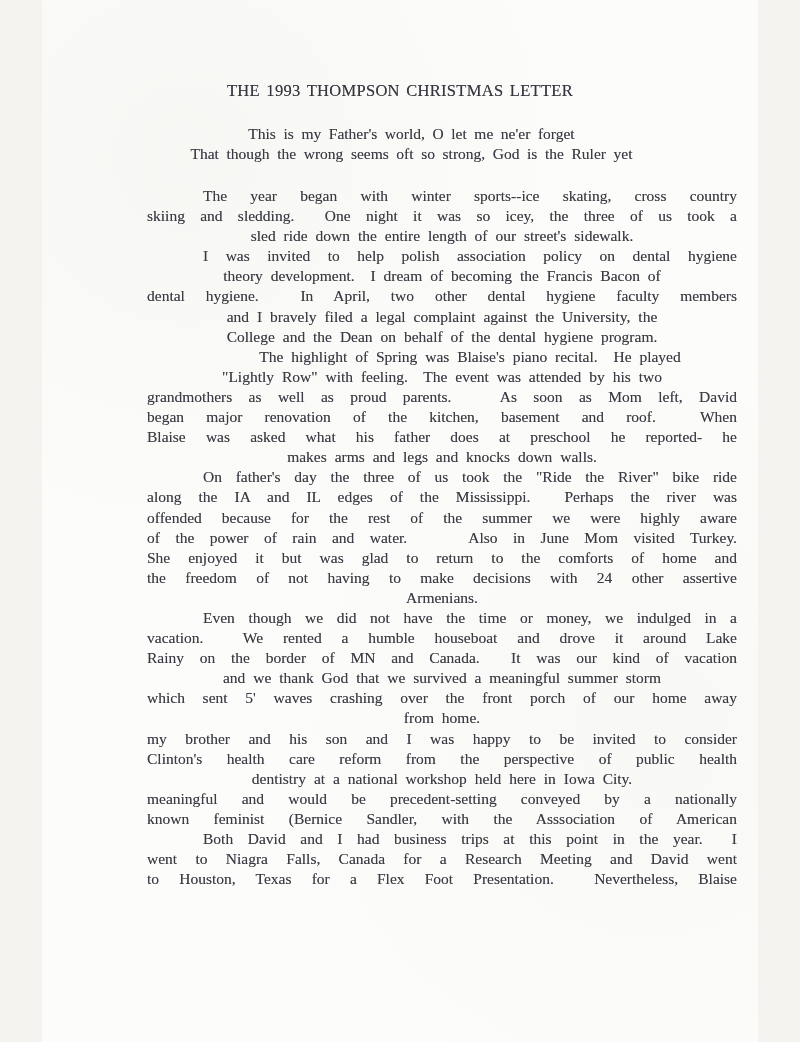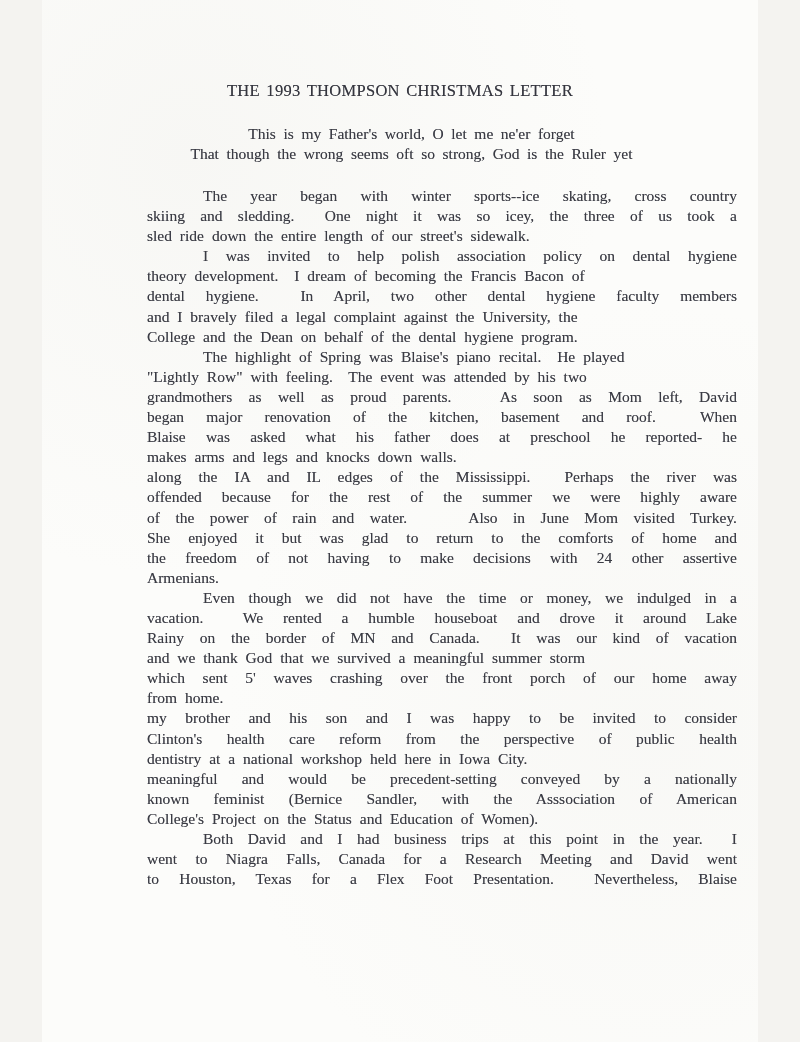--- a/index.html
+++ b/index.html
@@ -50,20 +50,21 @@
     top: 186px;
     width: 590px;
     font-size: 15.5px;
     line-height: 20.1px;
     text-shadow: 0 0 0.5px rgba(56,57,66,0.5);
   }
   .para { margin: 0; }
   .line {
     white-space: pre-wrap;
     min-height: 20.1px;
+    text-align: center;
   }
   .line.j {
     text-align: justify;
     text-align-last: justify;
   }
   .line:not(.j) {
     word-spacing: 0.26em;
   }
   .line.indent {
     text-indent: 56px;
@@ -106,20 +107,21 @@
       </div>
       <div class="para">
         <div class="line indent">The highlight of Spring was Blaise's piano recital.  He played</div>
         <div class="line">"Lightly Row" with feeling.  The event was attended by his two</div>
         <div class="line j">grandmothers as well as proud parents.   As soon as Mom left, David</div>
         <div class="line j">began major renovation of the kitchen, basement and roof.  When</div>
         <div class="line j">Blaise was asked what his father does at preschool he reported- he</div>
         <div class="line">makes arms and legs and knocks down walls.</div>
       </div>
       <div class="para">
+        <div class="line j indent">On father's day the three of us took the "Ride the River" bike ride</div>
         <div class="line j">along the IA and IL edges of the Mississippi.  Perhaps the river was</div>
         <div class="line j">offended because for the rest of the summer we were highly aware</div>
         <div class="line j">of the power of rain and water.    Also in June Mom visited Turkey.</div>
         <div class="line j">She enjoyed it but was glad to return to the comforts of home and</div>
         <div class="line j">the freedom of not having to make decisions with 24 other assertive</div>
         <div class="line">Armenians.</div>
       </div>
       <div class="para">
         <div class="line j indent">Even though we did not have the time or money, we indulged in a</div>
         <div class="line j">vacation.  We rented a humble houseboat and drove it around Lake</div>
@@ -129,21 +131,20 @@
         <div class="line">from home.</div>
       </div>
       <div class="para">
         <div class="line j">my brother and his son and I was happy to be invited to consider</div>
         <div class="line j">Clinton's health care reform from the perspective of public health</div>
         <div class="line">dentistry at a national workshop held here in Iowa City.</div>
       </div>
       <div class="para">
         <div class="line j">meaningful and would be precedent-setting conveyed by a nationally</div>
         <div class="line j">known feminist (Bernice Sandler, with the Asssociation of American</div>
-        <div class="line">College's Project on the Status and Education of Women).</div>
       </div>
       <div class="para">
         <div class="line j indent">Both David and I had business trips at this point in the year.  I</div>
         <div class="line j">went to Niagra Falls, Canada for a Research Meeting and David went</div>
         <div class="line j">to Houston, Texas for a Flex Foot Presentation.  Nevertheless, Blaise</div>
       </div>
     </div>
 
   <div class="scan-artifact"></div>
 </div>

